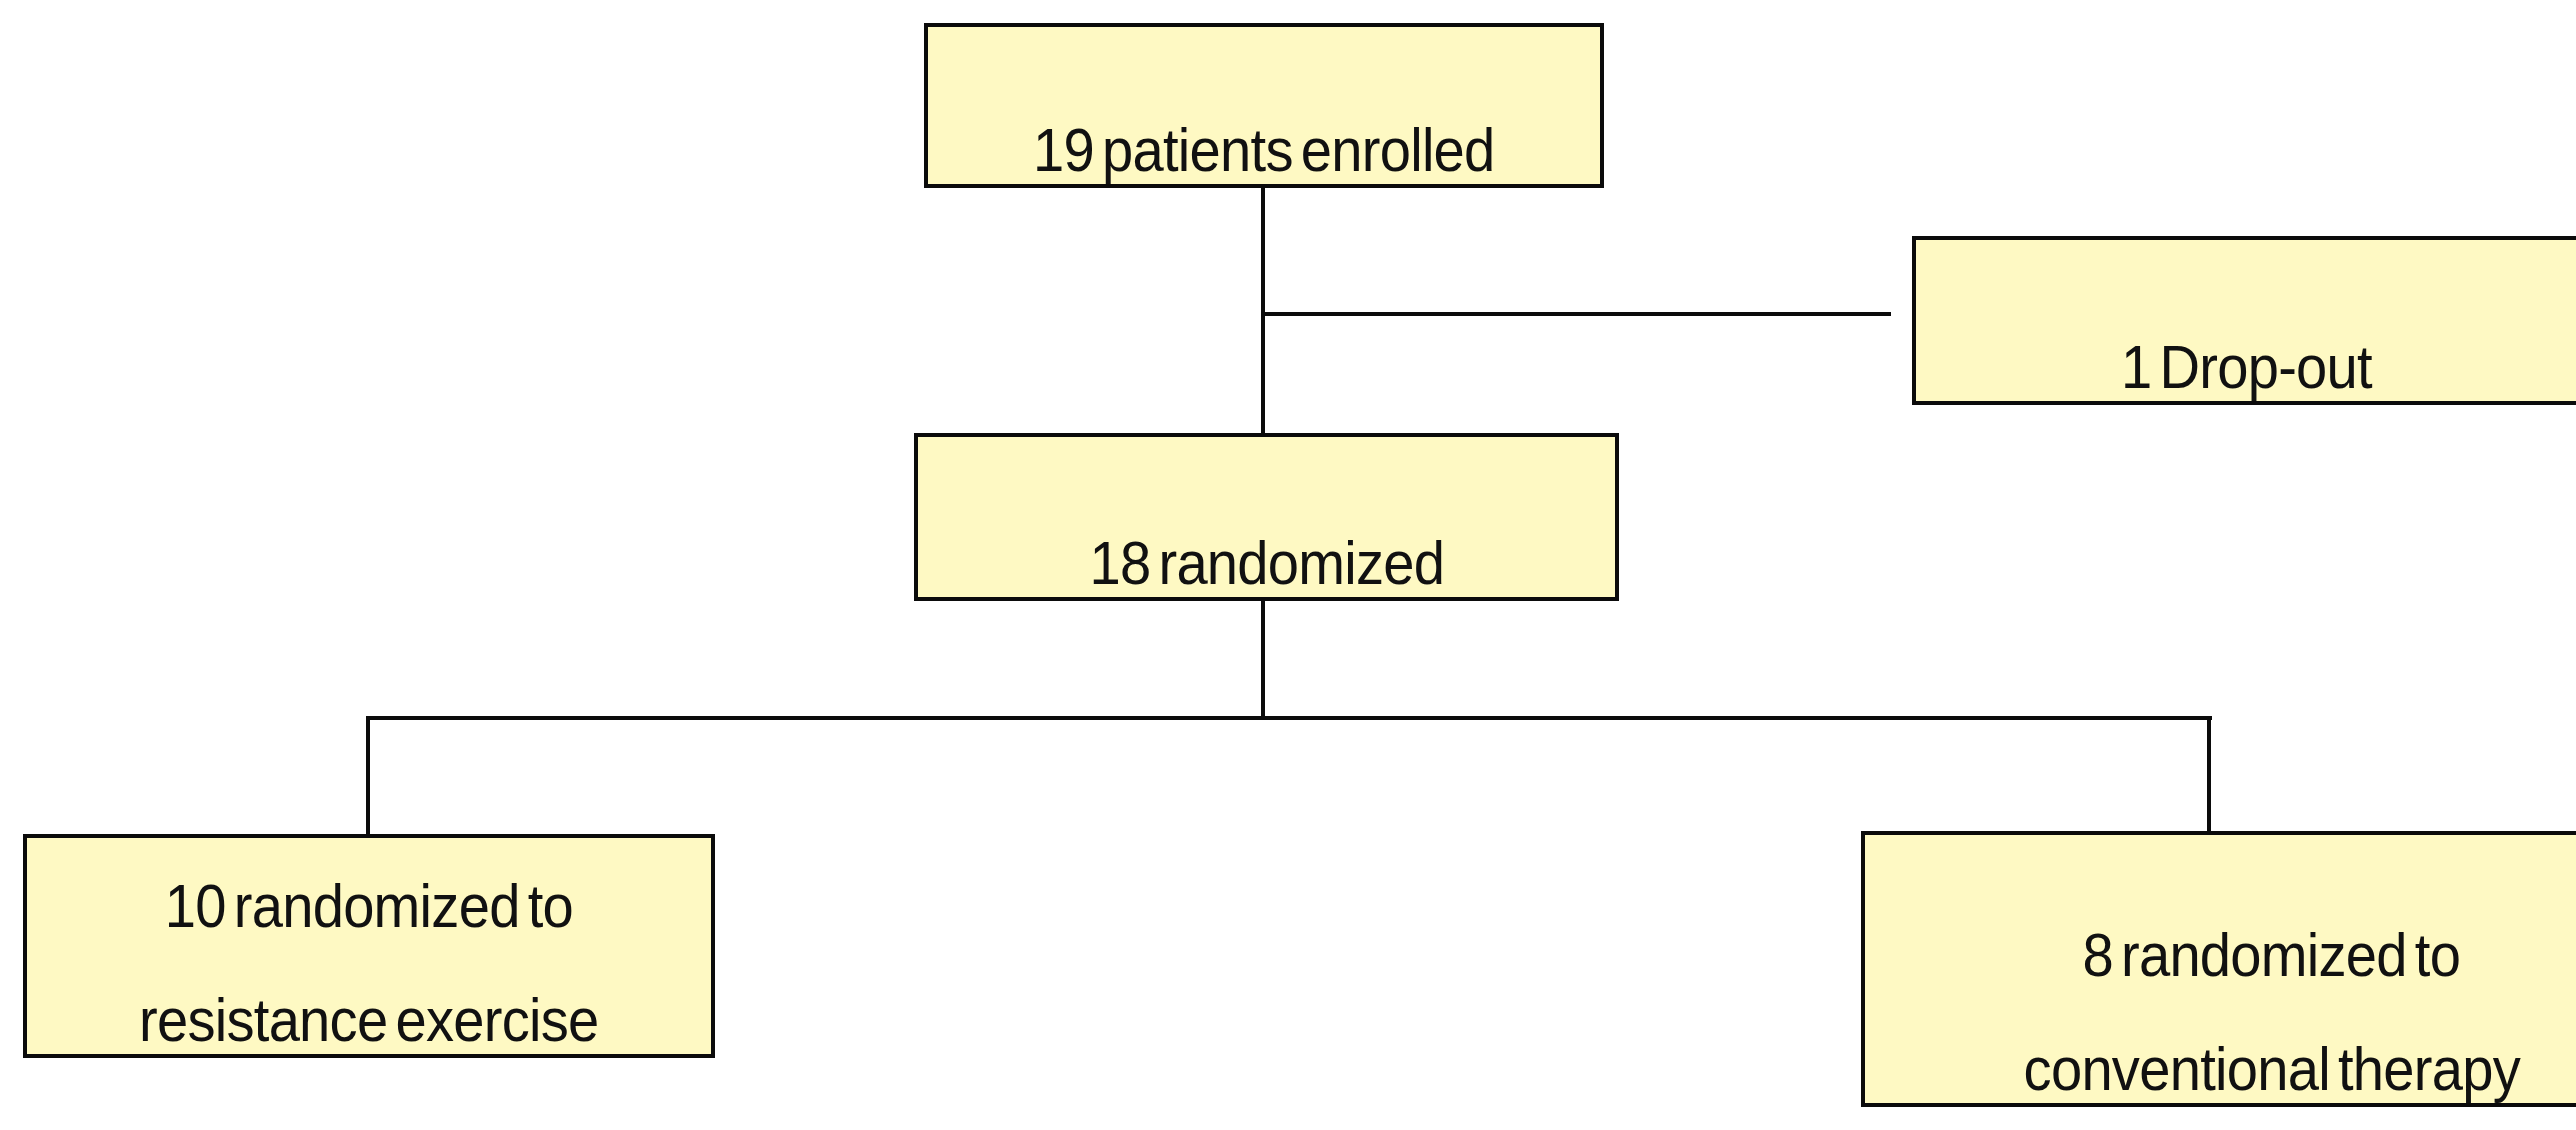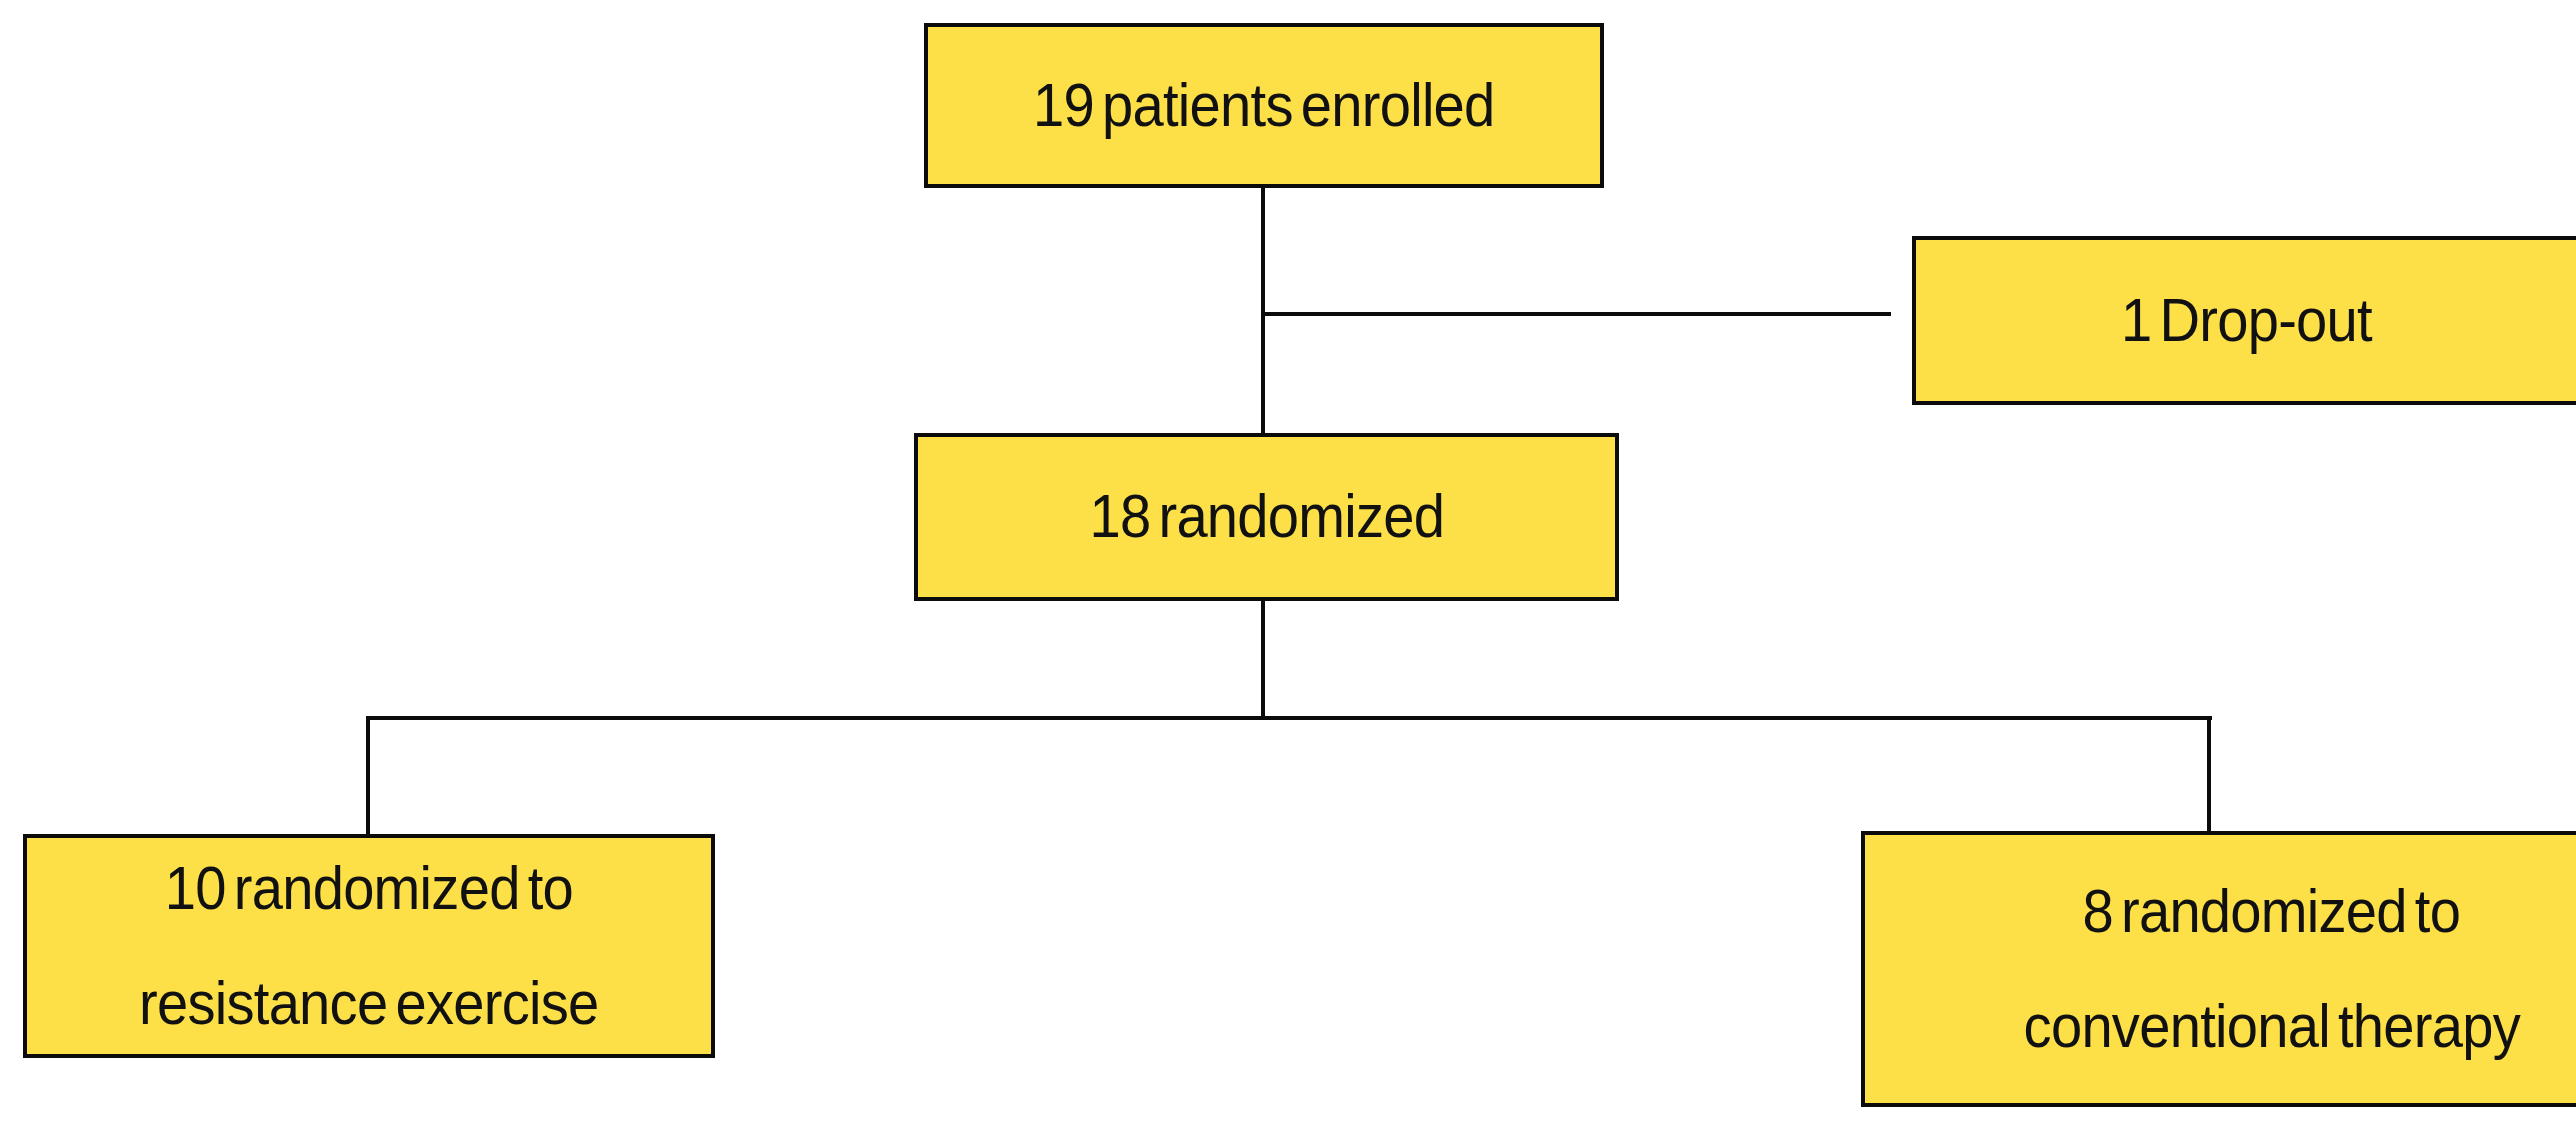--- a/index.html
+++ b/index.html
@@ -12,25 +12,25 @@
     width: 2576px;
     height: 1130px;
     background: #ffffff;
     font-family: "Liberation Sans", "DejaVu Sans", sans-serif;
     color: #111111;
   }
   .node {
     position: absolute;
     box-sizing: border-box;
     border: 4.9px solid #0b0b0b;
-    background: #fde047;
+    background: #fef9c3;
     display: flex;
     flex-direction: column;
     align-items: center;
-    justify-content: center;
+    justify-content: flex-end;
     text-align: center;
     font-size: 61px;
     line-height: 1.1;
     letter-spacing: -0.8px;
     word-spacing: -7.4px;
     white-space: nowrap;
   }
   .node .txt {
     display: block;
     transform: scaleX(0.92);

